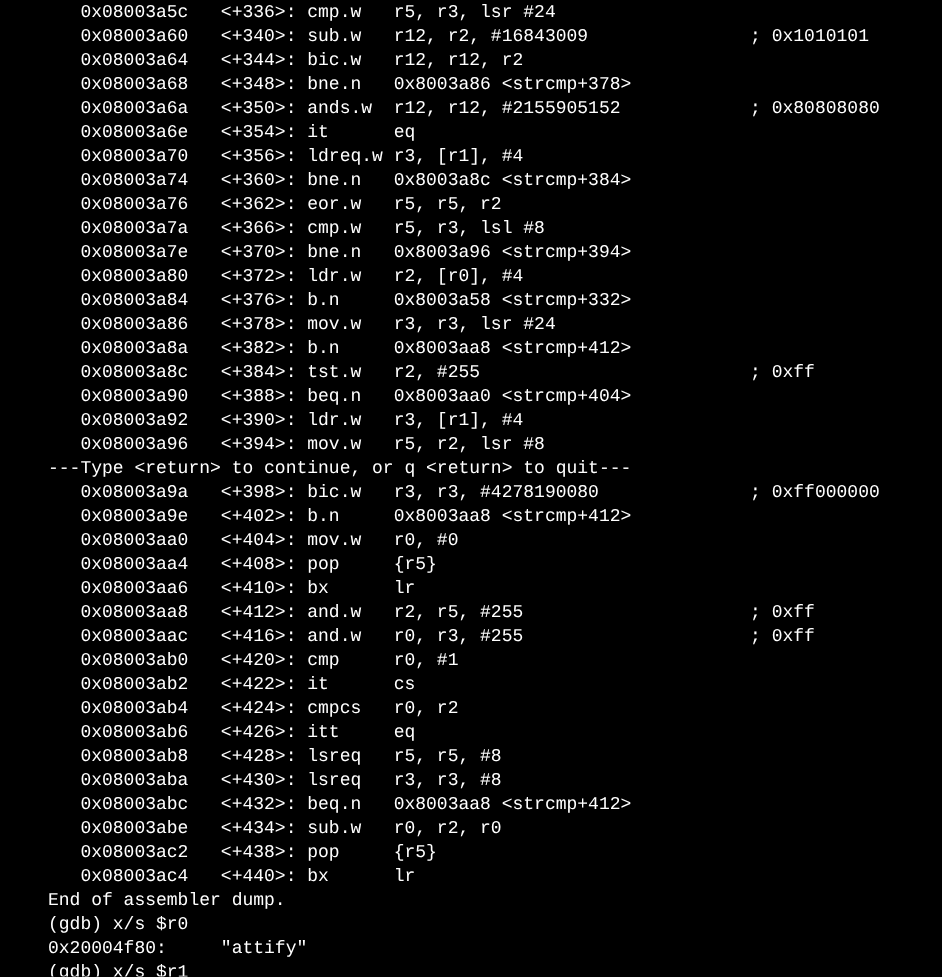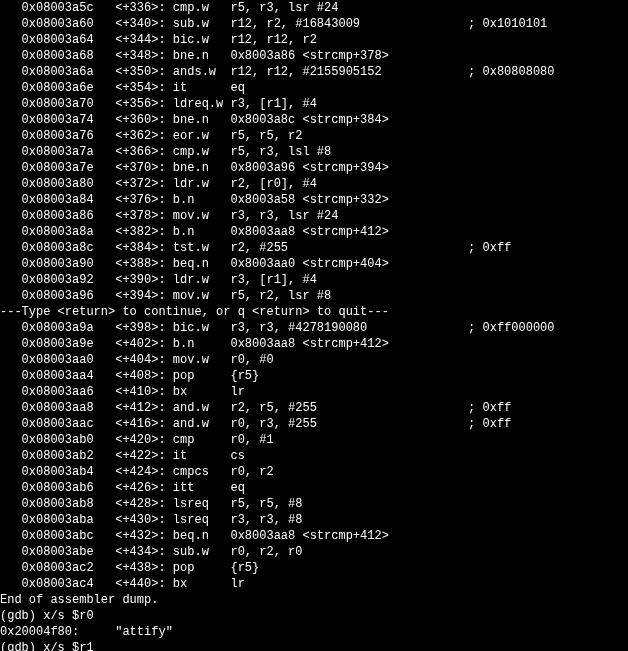--- a/index.html
+++ b/index.html
@@ -11,18 +11,18 @@
     font-size: 12px;
     line-height: 16px;
     width: 628px;
     height: 651px;
     overflow: hidden;
   }
   .terminal {
     padding: 0;
     white-space: pre;
   }
-  .line { white-space: pre; }
+  .line { white-space: pre; padding-left: 32px; }
 </style>
 </head>
 <body>
 
 <div class="terminal" id="term"><div class="line">   0x08003a5c   &lt;+336&gt;: cmp.w   r5, r3, lsr #24</div><div class="line">   0x08003a60   &lt;+340&gt;: sub.w   r12, r2, #16843009               ; 0x1010101</div><div class="line">   0x08003a64   &lt;+344&gt;: bic.w   r12, r12, r2</div><div class="line">   0x08003a68   &lt;+348&gt;: bne.n   0x8003a86 &lt;strcmp+378&gt;</div><div class="line">   0x08003a6a   &lt;+350&gt;: ands.w  r12, r12, #2155905152            ; 0x80808080</div><div class="line">   0x08003a6e   &lt;+354&gt;: it      eq</div><div class="line">   0x08003a70   &lt;+356&gt;: ldreq.w r3, [r1], #4</div><div class="line">   0x08003a74   &lt;+360&gt;: bne.n   0x8003a8c &lt;strcmp+384&gt;</div><div class="line">   0x08003a76   &lt;+362&gt;: eor.w   r5, r5, r2</div><div class="line">   0x08003a7a   &lt;+366&gt;: cmp.w   r5, r3, lsl #8</div><div class="line">   0x08003a7e   &lt;+370&gt;: bne.n   0x8003a96 &lt;strcmp+394&gt;</div><div class="line">   0x08003a80   &lt;+372&gt;: ldr.w   r2, [r0], #4</div><div class="line">   0x08003a84   &lt;+376&gt;: b.n     0x8003a58 &lt;strcmp+332&gt;</div><div class="line">   0x08003a86   &lt;+378&gt;: mov.w   r3, r3, lsr #24</div><div class="line">   0x08003a8a   &lt;+382&gt;: b.n     0x8003aa8 &lt;strcmp+412&gt;</div><div class="line">   0x08003a8c   &lt;+384&gt;: tst.w   r2, #255                         ; 0xff</div><div class="line">   0x08003a90   &lt;+388&gt;: beq.n   0x8003aa0 &lt;strcmp+404&gt;</div><div class="line">   0x08003a92   &lt;+390&gt;: ldr.w   r3, [r1], #4</div><div class="line">   0x08003a96   &lt;+394&gt;: mov.w   r5, r2, lsr #8</div><div class="line">---Type &lt;return&gt; to continue, or q &lt;return&gt; to quit---</div><div class="line">   0x08003a9a   &lt;+398&gt;: bic.w   r3, r3, #4278190080              ; 0xff000000</div><div class="line">   0x08003a9e   &lt;+402&gt;: b.n     0x8003aa8 &lt;strcmp+412&gt;</div><div class="line">   0x08003aa0   &lt;+404&gt;: mov.w   r0, #0</div><div class="line">   0x08003aa4   &lt;+408&gt;: pop     {r5}</div><div class="line">   0x08003aa6   &lt;+410&gt;: bx      lr</div><div class="line">   0x08003aa8   &lt;+412&gt;: and.w   r2, r5, #255                     ; 0xff</div><div class="line">   0x08003aac   &lt;+416&gt;: and.w   r0, r3, #255                     ; 0xff</div><div class="line">   0x08003ab0   &lt;+420&gt;: cmp     r0, #1</div><div class="line">   0x08003ab2   &lt;+422&gt;: it      cs</div><div class="line">   0x08003ab4   &lt;+424&gt;: cmpcs   r0, r2</div><div class="line">   0x08003ab6   &lt;+426&gt;: itt     eq</div><div class="line">   0x08003ab8   &lt;+428&gt;: lsreq   r5, r5, #8</div><div class="line">   0x08003aba   &lt;+430&gt;: lsreq   r3, r3, #8</div><div class="line">   0x08003abc   &lt;+432&gt;: beq.n   0x8003aa8 &lt;strcmp+412&gt;</div><div class="line">   0x08003abe   &lt;+434&gt;: sub.w   r0, r2, r0</div><div class="line">   0x08003ac2   &lt;+438&gt;: pop     {r5}</div><div class="line">   0x08003ac4   &lt;+440&gt;: bx      lr</div><div class="line">End of assembler dump.</div><div class="line">(gdb) x/s $r0</div><div class="line">0x20004f80:     "attify"</div><div class="line">(gdb) x/s $r1</div></div>
 
 </body></html>

